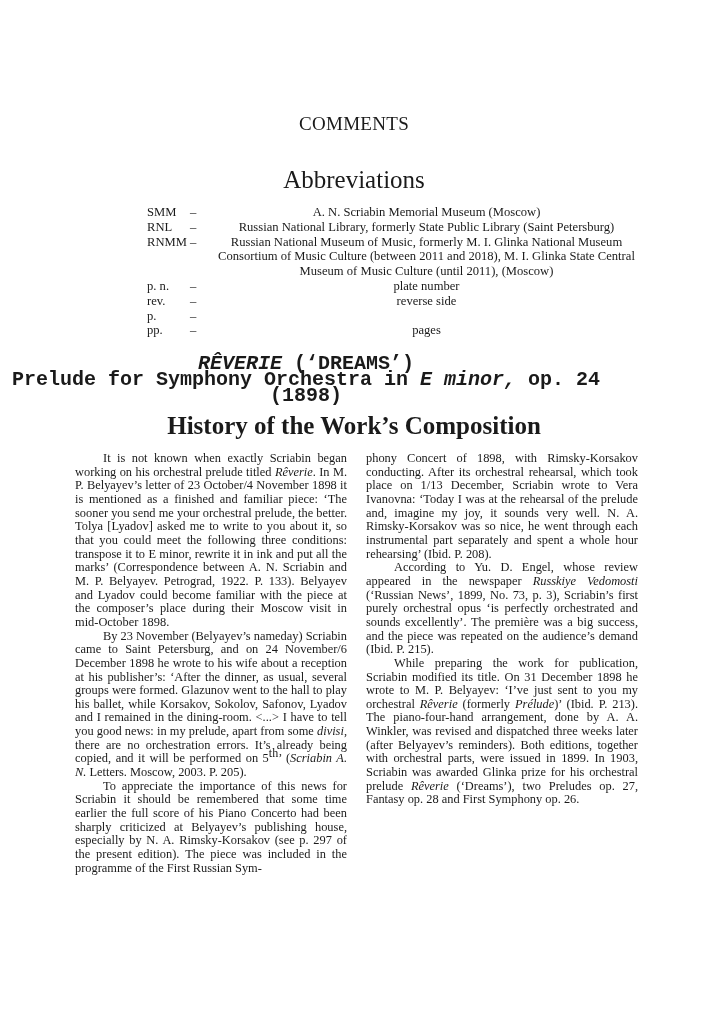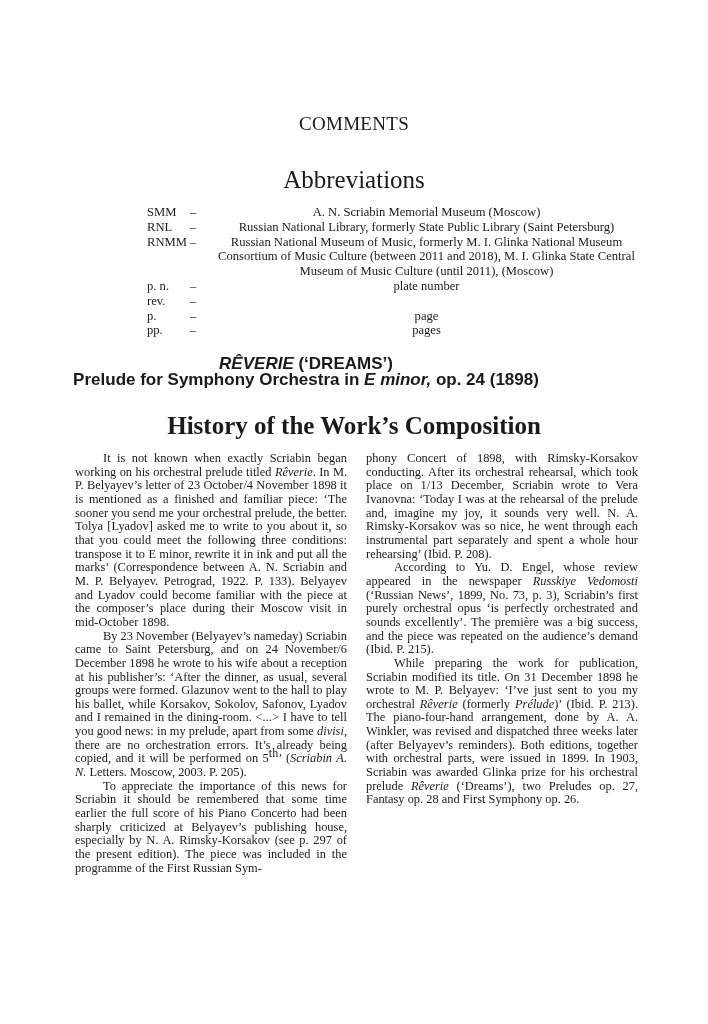--- a/index.html
+++ b/index.html
@@ -23,21 +23,21 @@
       position: absolute; top: 205px; left: 147px; width: 500px;
       font-family: "Liberation Serif", serif; font-size: 12.6px; line-height: 14.8px;
       margin: 0; padding: 0; list-style: none;
     }
     .abbr-row { display: flex; }
     .abbr-key { width: 43px; flex: none; }
     .abbr-dash { width: 16px; flex: none; }
     .abbr-def { flex: 1; text-align: center; }
     .work-heading {
       position: absolute; top: 356px; left: 0; width: 612px; text-align: center;
-      font-family: Liberation Sans, sans-serif; font-weight: bold; font-size: 17px; line-height: 16px;
+      font-family: Liberation Mono, monospace; font-weight: bold; font-size: 20px; line-height: 16px;
     }
     .work-heading .it { font-style: italic; }
     .columns {
       position: absolute; top: 452px; left: 75px; width: 563px;
       display: flex; justify-content: space-between;
     }
     .col {
       width: 272px;
       font-family: "Liberation Serif", serif; font-size: 12.4px; line-height: 13.65px;
       text-align: justify; hyphens: manual;
@@ -71,25 +71,25 @@
     <span class="abbr-def">Russian National Museum of Music, formerly M. I. Glinka National Museum Consortium of Music Culture (between 2011 and 2018), M. I. Glinka State Central Museum of Music Culture (until 2011), (Moscow)</span>
   </li>
   <li class="abbr-row">
     <span class="abbr-key">p. n.</span>
     <span class="abbr-dash">–</span>
     <span class="abbr-def">plate number</span>
   </li>
   <li class="abbr-row">
     <span class="abbr-key">rev.</span>
     <span class="abbr-dash">–</span>
+    <span class="abbr-def">reverse side</span>
   </li>
   <li class="abbr-row">
     <span class="abbr-key">p.</span>
     <span class="abbr-dash">–</span>
-    <span class="abbr-def">page</span>
   </li>
   <li class="abbr-row">
     <span class="abbr-key">pp.</span>
     <span class="abbr-dash">–</span>
     <span class="abbr-def">pages</span>
   </li>
 </ul>
 
 <div class="work-heading">
   <div><span class="it">RÊVERIE</span><span> (‘DREAMS’)</span></div>

